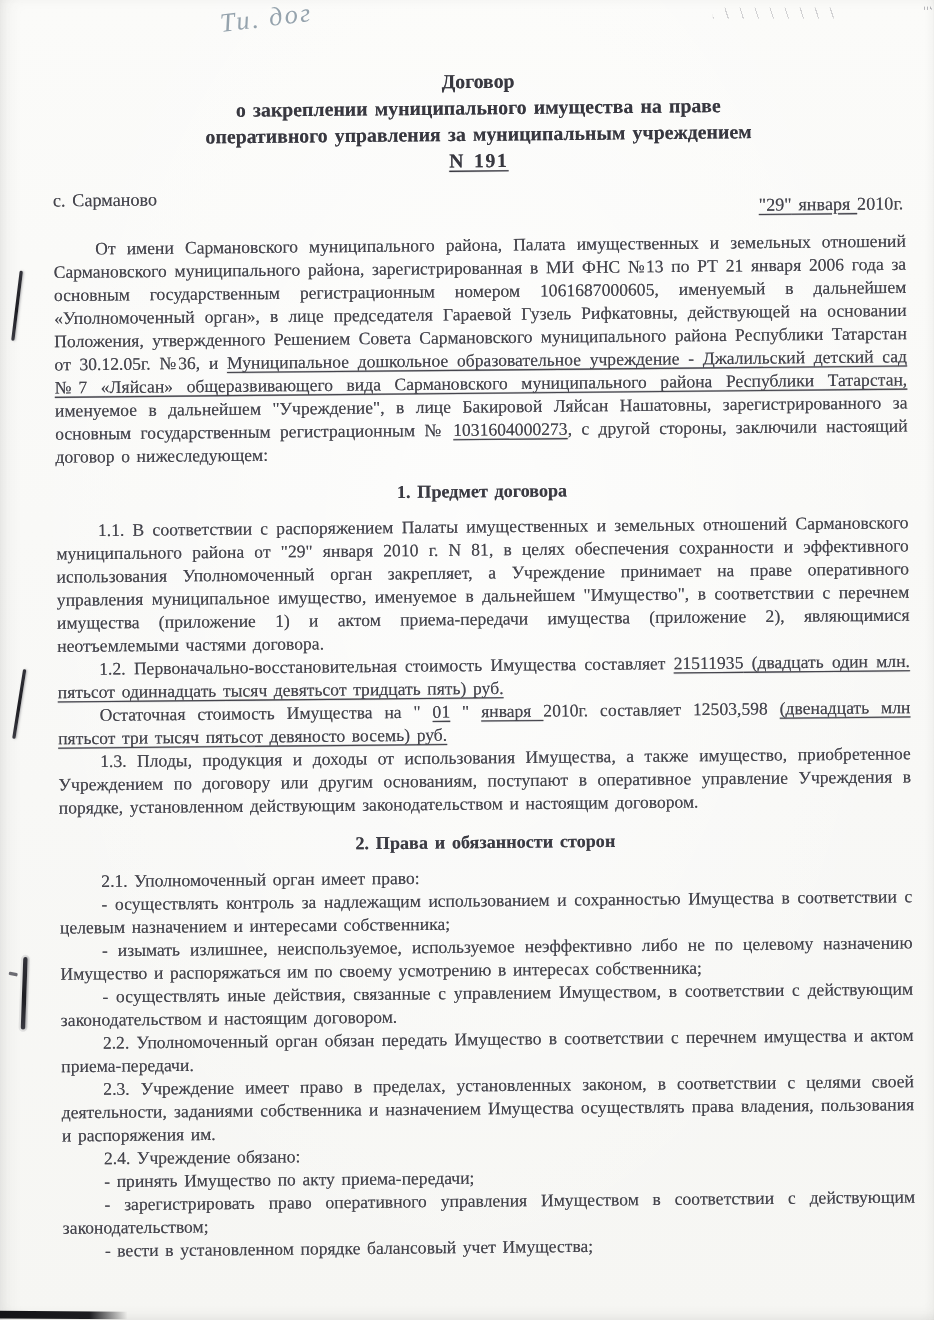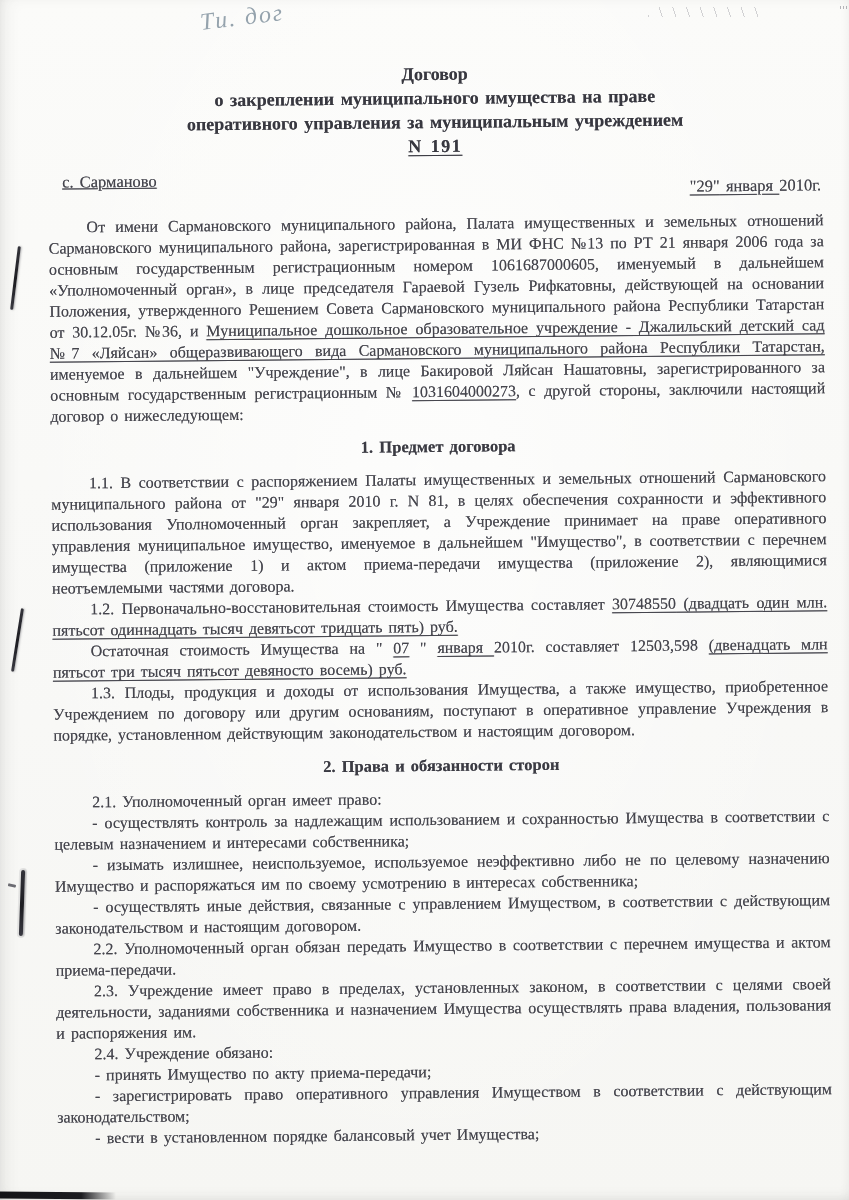--- a/index.html
+++ b/index.html
@@ -39,21 +39,21 @@
     line-height:24px;
     margin:0 40px 4px 40px;
   }
   .doc-number{letter-spacing:1.5px;}
   .u{text-decoration:underline; text-underline-offset:3px; text-decoration-thickness:1px;}
   .meta-row{
     display:flex;justify-content:space-between;align-items:flex-start;
     margin:10px 0 14px 0;
     font-size:16.5px;
   }
-  .meta-row .place{margin-left:14px;text-decoration:underline;}
+  .meta-row .place{}
   .meta-row .date{margin-top:10px;margin-right:2px;}
   p.para{margin:0;text-indent:38px;}
   .sec-heading{
     text-align:center;
     font-weight:bold;
     color:#3b3b43;
     font-size:16.5px;
     margin:13px 0 12px 0;
     text-indent:0;
   }
@@ -123,23 +123,23 @@
       <span class="place">с. Сарманово</span>
       <span class="date"><span class="u">"29"</span><span class="u"> января </span><span> 2010г.</span></span>
     </div>
 
     <p class="para"><span>От имени Сармановского муниципального района, Палата имущественных и земельных отношений Сармановского муниципального района, зарегистрированная в МИ ФНС №13 по РТ 21 января 2006 года за основным государственным регистрационным номером 1061687000605, именуемый в дальнейшем «Уполномоченный орган», в лице  председателя Гараевой Гузель Рифкатовны, действующей на основании   Положения, утвержденного Решением Совета Сармановского муниципального района Республики Татарстан от 30.12.05г.  №36, и </span><span class="u">Муниципальное дошкольное образовательное учреждение - Джалильский детский сад №7 «Ляйсан» общеразвивающего вида Сармановского муниципального района Республики Татарстан,</span><span> именуемое в дальнейшем "Учреждение", в лице Бакировой Ляйсан Нашатовны, зарегистрированного за основным государственным регистрационным № </span><span class="u">1031604000273</span><span>, с другой стороны, заключили настоящий договор о нижеследующем:</span></p>
 
     <div class="sec-heading">1. Предмет договора</div>
 
     <p class="para">1.1. В соответствии с распоряжением Палаты имущественных и земельных отношений Сармановского муниципального района от "29" января 2010 г. N 81, в целях обеспечения сохранности и эффективного использования Уполномоченный орган закрепляет, а Учреждение принимает на праве оперативного управления муниципальное имущество, именуемое в дальнейшем "Имущество", в соответствии с перечнем имущества (приложение 1) и актом приема-передачи имущества (приложение 2), являющимися неотъемлемыми частями договора.</p>
 
-    <p class="para"><span>1.2. Первоначально-восстановительная стоимость Имущества составляет </span><span class="u">30748550</span><span class="u"> (двадцать  один млн. пятьсот одиннадцать тысяч девятьсот тридцать пять) руб.</span></p>
+    <p class="para"><span>1.2. Первоначально-восстановительная стоимость Имущества составляет </span><span class="u">21511935</span><span class="u"> (двадцать  один млн. пятьсот одиннадцать тысяч девятьсот тридцать пять) руб.</span></p>
 
-    <p class="para"><span>Остаточная стоимость Имущества на " </span><span class="u">07</span><span> " </span><span class="u"> января </span><span> 2010г. составляет 12503,598 </span><span class="u">(двенадцать млн пятьсот три тысяч пятьсот девяносто восемь) руб.</span></p>
+    <p class="para"><span>Остаточная стоимость Имущества на " </span><span class="u">01</span><span> " </span><span class="u"> января </span><span> 2010г. составляет 12503,598 </span><span class="u">(двенадцать млн пятьсот три тысяч пятьсот девяносто восемь) руб.</span></p>
 
     <p class="para">1.3. Плоды, продукция и доходы от использования Имущества, а также имущество, приобретенное Учреждением по договору или другим основаниям, поступают в оперативное управление Учреждения в порядке, установленном действующим законодательством и настоящим договором.</p>
 
     <div class="sec-heading">2. Права и обязанности сторон</div>
 
     <p class="para">2.1. Уполномоченный орган имеет право:</p>
     <p class="para">- осуществлять контроль за надлежащим использованием и сохранностью Имущества в соответствии с целевым назначением и интересами собственника;</p>
     <p class="para">- изымать излишнее, неиспользуемое, используемое неэффективно либо не по целевому назначению Имущество и распоряжаться им по своему усмотрению в интересах собственника;</p>
     <p class="para">- осуществлять иные действия, связанные с управлением Имуществом, в соответствии с действующим законодательством и настоящим договором.</p>
     <p class="para">2.2. Уполномоченный орган обязан передать Имущество в соответствии с перечнем имущества и актом приема-передачи.</p>

